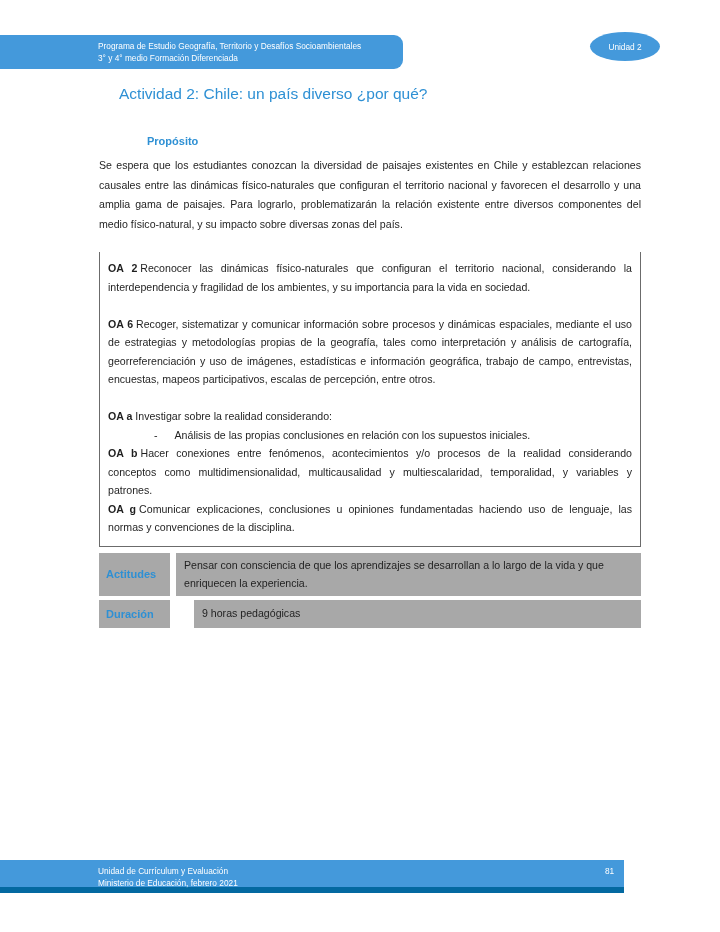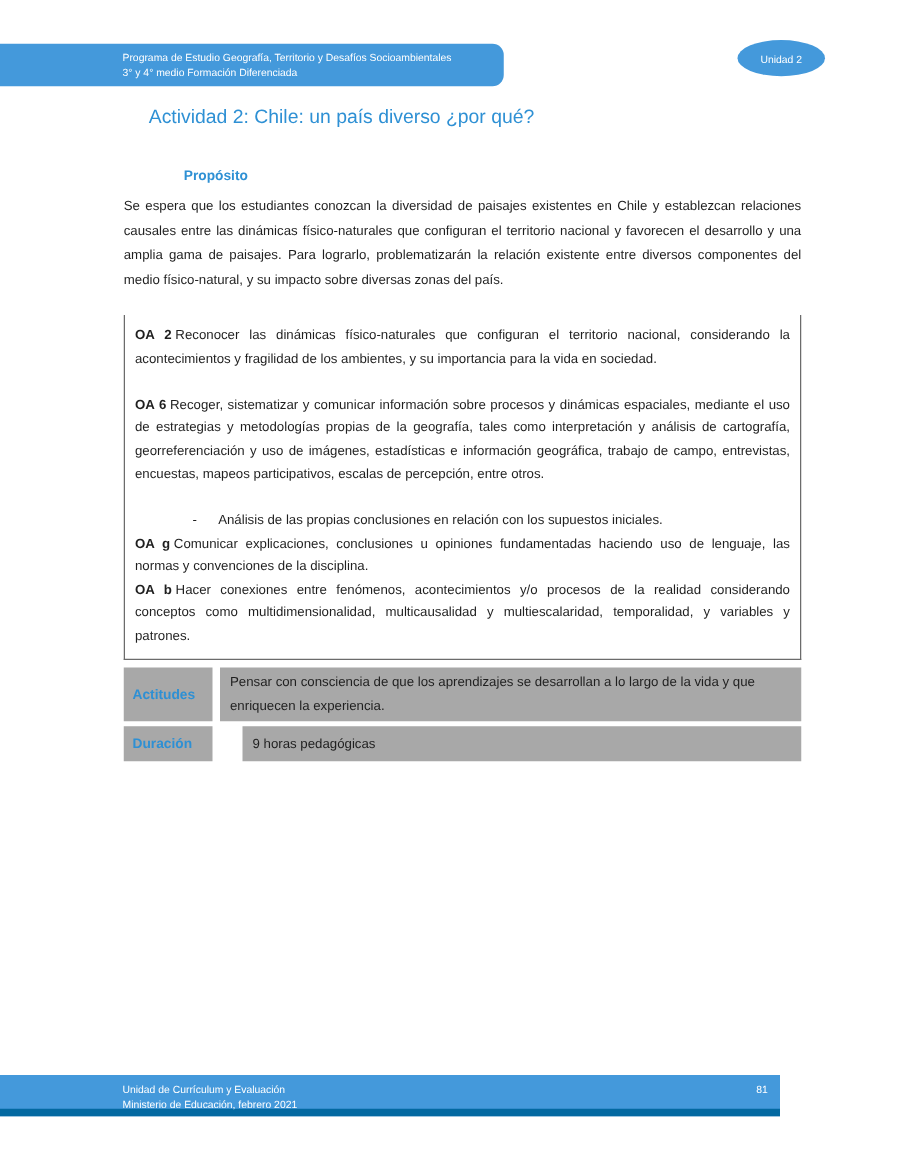--- a/index.html
+++ b/index.html
@@ -96,32 +96,33 @@
 
 <h1 class="page-title">Actividad 2: Chile: un país diverso ¿por qué?</h1>
 
 <div class="section-label">Propósito</div>
 <p class="proposito-text">Se espera que los estudiantes conozcan la diversidad de paisajes existentes en Chile y establezcan relaciones causales entre las dinámicas físico-naturales que configuran el territorio nacional y favorecen el desarrollo y una amplia gama de paisajes. Para lograrlo, problematizarán la relación existente entre diversos componentes del medio físico-natural, y su impacto sobre diversas zonas del país.</p>
 
 <div class="oa-table">
 
 
   <div class="oa-body">
-    <p class="gap-after"><span class="oa-code">OA 2</span><span>Reconocer las dinámicas físico-naturales que configuran el territorio nacional, considerando la acontecimientos y fragilidad de los ambientes, y su importancia para la vida en sociedad.</span></p>
+    <p class="gap-after"><span class="oa-code">OA 2</span><span>Reconocer las dinámicas físico-naturales que configuran el territorio nacional, considerando la interdependencia y fragilidad de los ambientes, y su importancia para la vida en sociedad.</span></p>
 
     <p class="gap-after"><span class="oa-code">OA 6</span><span>Recoger, sistematizar y comunicar información sobre procesos y dinámicas espaciales, mediante el uso de estrategias y metodologías propias de la geografía, tales como interpretación y análisis de cartografía, georreferenciación y uso de imágenes, estadísticas e información geográfica, trabajo de campo, entrevistas, encuestas, mapeos participativos, escalas de percepción, entre otros.</span></p>
 
+    <p><span class="oa-code">OA a</span><span>Investigar sobre la realidad considerando:</span></p>
     <div class="bullet-line">
       <span class="bullet-dash">-</span>
       <span>Análisis de las propias conclusiones en relación con los supuestos iniciales.</span>
     </div>
 
+    <p><span class="oa-code">OA b</span><span>Hacer conexiones entre fenómenos, acontecimientos y/o procesos de la realidad considerando conceptos como multidimensionalidad, multicausalidad y multiescalaridad, temporalidad, y variables y patrones.</span></p>
+
     <p><span class="oa-code">OA g</span><span>Comunicar explicaciones, conclusiones u opiniones fundamentadas haciendo uso de lenguaje, las normas y convenciones de la disciplina.</span></p>
-
-    <p><span class="oa-code">OA b</span><span>Hacer conexiones entre fenómenos, acontecimientos y/o procesos de la realidad considerando conceptos como multidimensionalidad, multicausalidad y multiescalaridad, temporalidad, y variables y patrones.</span></p>
   </div>
 
   <div class="spacer-6"></div>
 
   <div class="attr-row row-actitudes">
     <div class="attr-label">
       <span>Actitudes</span>
     </div>
     <div class="attr-content">
       <span>Pensar con consciencia de que los aprendizajes se desarrollan a lo largo de la vida y que enriquecen la experiencia.</span>

